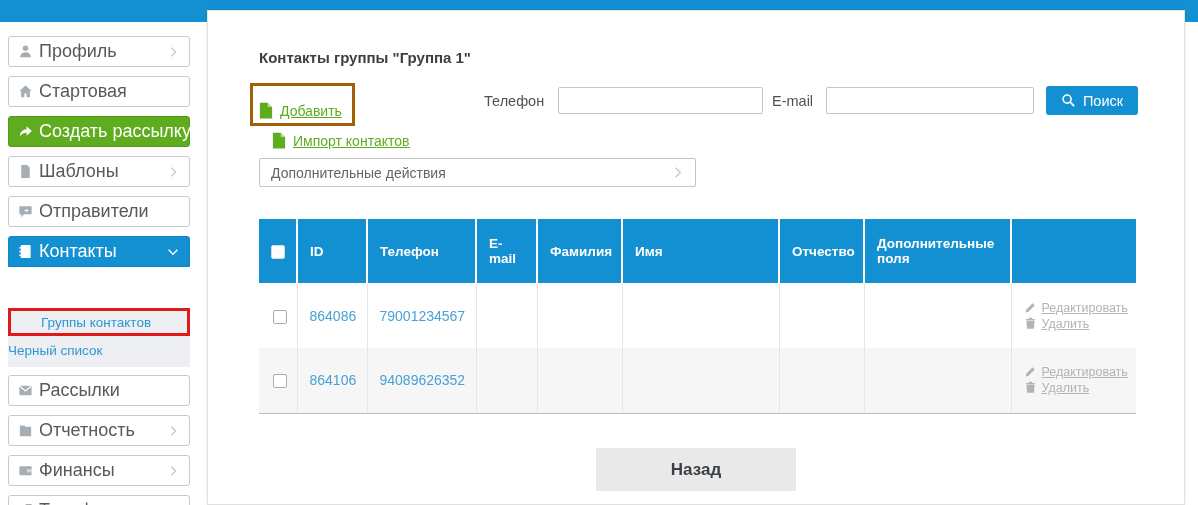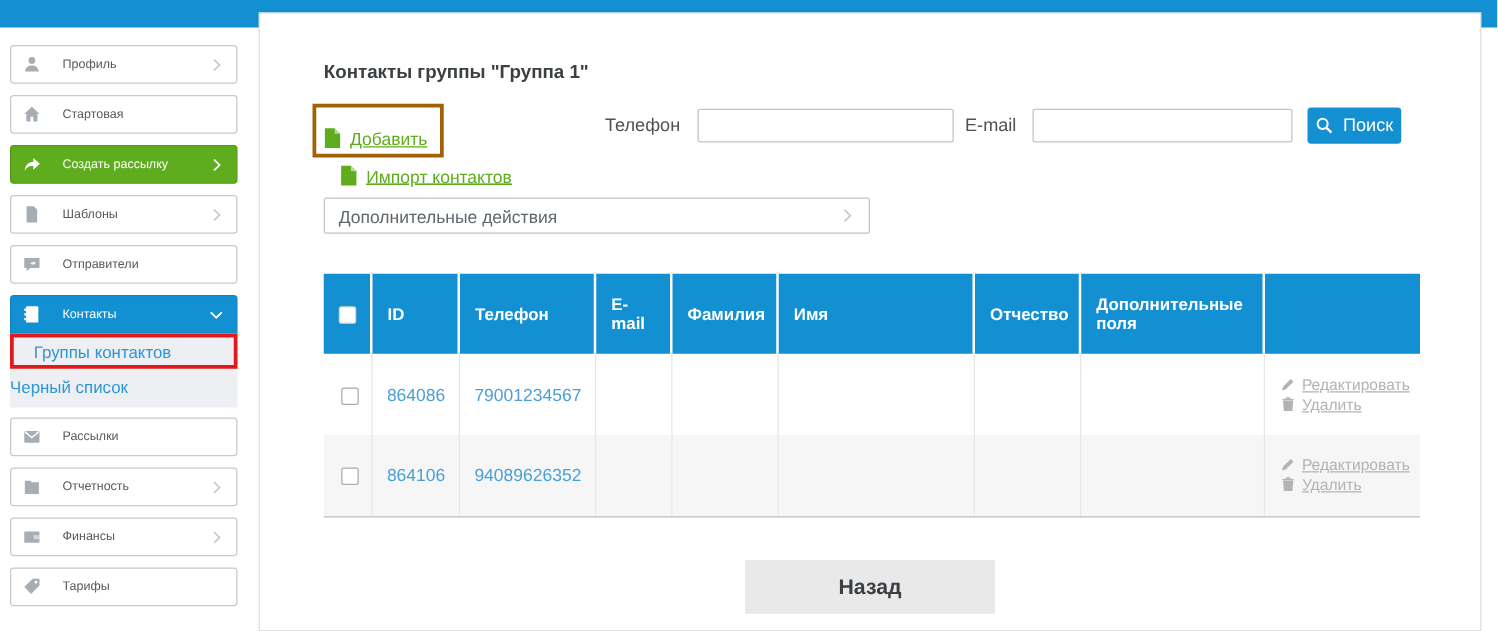--- a/index.html
+++ b/index.html
@@ -5,31 +5,31 @@
   * { margin:0; padding:0; box-sizing:border-box; }
   html,body { width:1198px; height:505px; background:#ffffff; font-family:"Liberation Sans", sans-serif; overflow:hidden; position:relative; }
 
   
   .topbar { position:absolute; left:0; top:0; width:1198px; height:22px; background:#1390d2; z-index:1; }
 
   
   .sidebar { position:absolute; left:8px; top:36px; width:182px; z-index:3; }
   .side-item { height:31px; margin-bottom:9px; background:#fff; border:1px solid #c9c9c9; border-radius:3px;
                display:flex; align-items:center; padding:0 9px; cursor:pointer; }
-  .side-item .lbl { font-size:10px; color:#555a5f; margin-left:17px; flex:1; white-space:nowrap; }
+  .side-item .lbl { font-size:18px; color:#555a5f; margin-left:6px; flex:1; white-space:nowrap; }
   .side-item .chev { width:14px; height:14px; flex:0 0 auto; }
   .side-item svg.mi { width:15px; height:15px; flex:0 0 auto; }
   .side-item.green { background:#5fad1e; border-color:#539a17; }
   .side-item.green .lbl { color:#fff; }
   .side-item.blue { background:#1390d2; border-color:#1184c2; margin-bottom:0; border-radius:3px 3px 0 0; }
   .side-item.blue .lbl { color:#fff; }
 
   .submenu { background:#edeff2; padding:0 0 3px 0; margin-bottom:8px; }
   .sub-item { height:28px; display:flex; align-items:center; font-size:13.5px; color:#2e97d3; cursor:pointer; }
-  .sub-item.red-outline { border:3px solid #e01a1a; padding-left:16px; }
+  .sub-item.red-outline { border:3px solid #e01a1a; padding-left:30px;margin-top:41px; }
   .side-item.last { margin-top:5px; }
 
   
   .card { position:absolute; left:207px; top:10px; width:978px; height:495px; background:#fff;
           border:1px solid #e0e0e0; box-shadow:0 0 4px rgba(0,0,0,.07); z-index:2; }
 
   .page-title { position:absolute; left:51px; top:38px; font-size:15px; font-weight:bold; color:#3c4043; }
 
   .add-box { position:absolute; left:42px; top:72px; border:3px solid #a16207; padding:16px 10px 4px 6px;
              display:inline-flex; align-items:center; gap:7px; }
@@ -38,21 +38,21 @@
   svg.doc-green { width:14px; height:17px; }
 
   .field { position:absolute; display:flex; align-items:center; }
   .field label { font-size:14.5px; color:#4d5256; cursor:default; }
   .field input { width:205px; height:27px; border:1px solid #c4c4c4; border-radius:2px; padding:0 7px; font-size:13px; color:#333;
                  font-family:"Liberation Sans", sans-serif; outline:none; }
   .field-phone { left:276px; top:76px; gap:14px; }
   .field-email { left:564px; top:76px; gap:13px; }
   .field-email input { width:208px; }
 
-  .search-btn { position:absolute; left:838px; top:75px; width:75px; height:29px; background:#1390d2; border:none; border-radius:3px;
+  .search-btn { position:absolute; left:838px; top:75px; width:92px; height:29px; background:#1390d2; border:none; border-radius:3px;
                 color:#fff; font-size:14.5px; font-family:"Liberation Sans", sans-serif; display:flex; align-items:center; justify-content:center; gap:7px; cursor:pointer; }
 
   .dropdown { position:absolute; left:51px; top:147px; width:437px; height:29px; border:1px solid #c4c4c4; border-radius:2px;
               display:flex; align-items:center; padding:0 10px 0 11px; cursor:pointer; background:#fff; }
   .dropdown .dd-lbl { flex:1; font-size:14px; color:#5f666c; }
 
   
   table.grid { position:absolute; left:51px; top:208px; width:877px; border-collapse:collapse; table-layout:fixed; }
   table.grid thead th { background:#1390d2; color:#fff; font-size:13.5px; font-weight:bold; text-align:left;
                         padding:0 8px 0 12px; height:64px; vertical-align:middle; }

